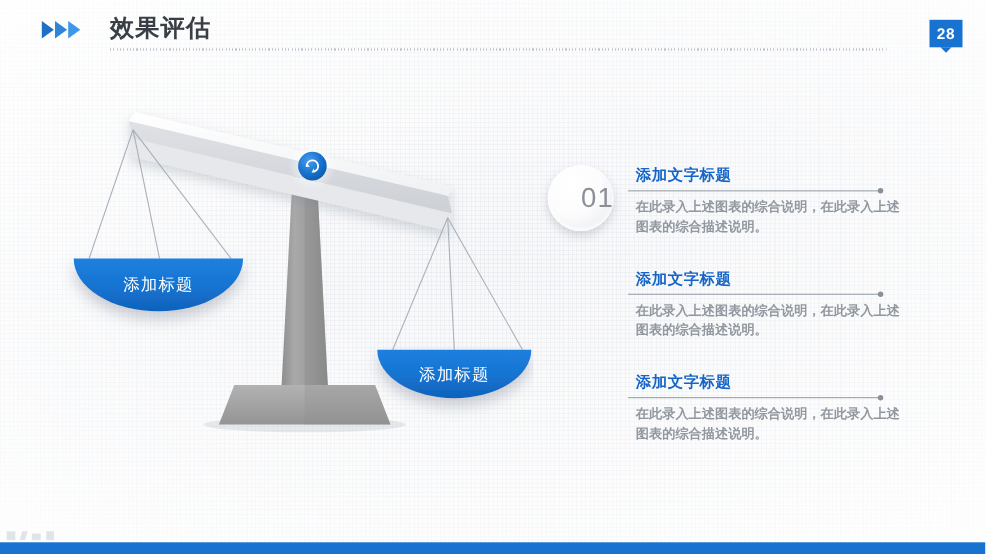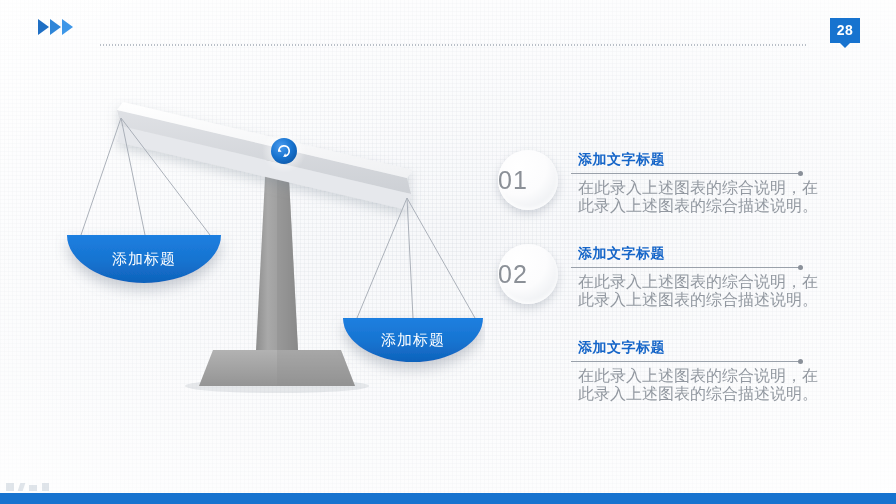--- a/index.html
+++ b/index.html
@@ -74,21 +74,21 @@
   .title-rule {
     position: absolute;
     left: 100px; top: 44px;
     width: 706px; height: 2px;
     background-image: repeating-linear-gradient(90deg,
         #b9bfc7 0 1px, rgba(0,0,0,0) 1px 3px);
   }
 
   .page-badge {
     position: absolute;
-    right: 36px; top: 18px;
+    right: 21px; top: 18px;
     width: 30px; height: 25px;
     background: #1773cf;
     color: #ffffff;
     font-size: 14px;
     font-weight: bold;
     text-align: center;
     line-height: 25px;
     letter-spacing: 0.5px;
   }
   .page-badge::after {
@@ -124,21 +124,21 @@
   .num-circle {
     position: absolute;
     left: 0; top: 4px;
     width: 60px; height: 60px;
     border-radius: 50%;
     background: radial-gradient(circle at 34% 28%, #ffffff 0%, #fcfcfd 48%, #eef0f3 78%, #e2e5ea 100%);
     box-shadow: 0 4px 9px rgba(120,130,145,0.30),
                 inset 0 -2px 4px rgba(255,255,255,0.9);
     display: flex;
     align-items: center;
-    justify-content: flex-start;
+    justify-content: flex-end;
   }
   .num-circle span {
     font-size: 25px;
     color: #8b9097;
     letter-spacing: 1px;
     font-weight: normal;
   }
   .item-title {
     position: absolute;
     left: 80px; top: 5px;
@@ -158,23 +158,24 @@
     position: absolute;
     right: -4px; top: -2px;
     width: 5px; height: 5px;
     border-radius: 50%;
     background: #8a9099;
   }
   .item-body {
     position: absolute;
     left: 80px; top: 33px;
     width: 240px;
-    font-size: 16px;
+    font-size: 12px;
     line-height: 18px;
     color: #9298a0;
+    font-weight: bold;
   }
 
   
   .footer-bar {
     position: absolute;
     left: 0; bottom: 0;
     width: 896px; height: 11px;
     background: #1773cf;
     z-index: 6;
   }
@@ -202,20 +203,21 @@
 <div class="slide">
 
   <div class="header">
 
     <div class="chevrons">
       <span class="chev c1"></span>
       <span class="chev c2"></span>
       <span class="chev c3"></span>
     </div>
 
+    <div class="page-title">效果评估</div>
 
     <div class="title-rule"></div>
 
     <div class="page-badge">28</div>
   </div>
 
   <div class="scale">
     <svg width="430" height="300" viewBox="0 0 430 300" xmlns="http://www.w3.org/2000/svg">
       <defs>
         <linearGradient id="gBeamTop" x1="0" y1="0" x2="0" y2="1">
@@ -311,23 +313,20 @@
     <div class="info-item">
       <div class="num-circle">
         <span>01</span>
       </div>
       <div class="item-title">添加文字标题</div>
       <div class="item-rule"></div>
       <div class="item-body">在此录入上述图表的综合说明，在此录入上述图表的综合描述说明。</div>
     </div>
 
     <div class="info-item">
-      <div class="num-circle">
-        <span>02</span>
-      </div>
       <div class="item-title">添加文字标题</div>
       <div class="item-rule"></div>
       <div class="item-body">在此录入上述图表的综合说明，在此录入上述图表的综合描述说明。</div>
     </div>
 
     <div class="info-item">
       <div class="item-title">添加文字标题</div>
       <div class="item-rule"></div>
       <div class="item-body">在此录入上述图表的综合说明，在此录入上述图表的综合描述说明。</div>
     </div>

